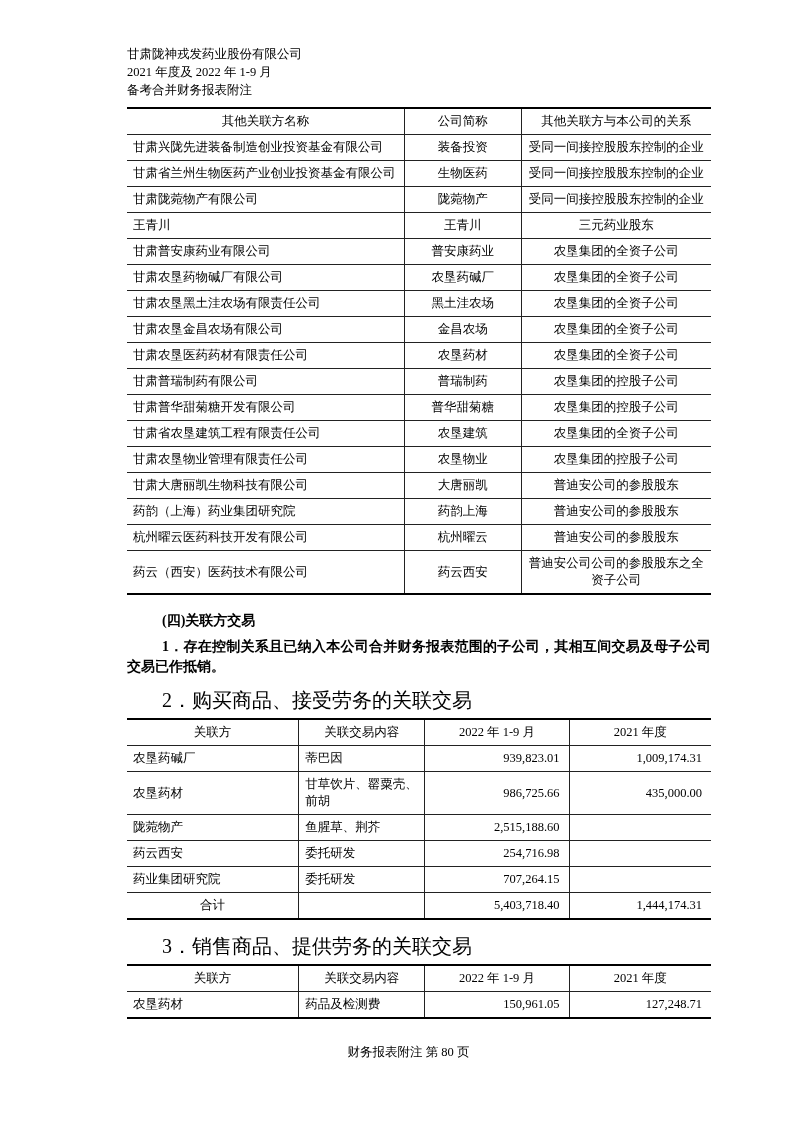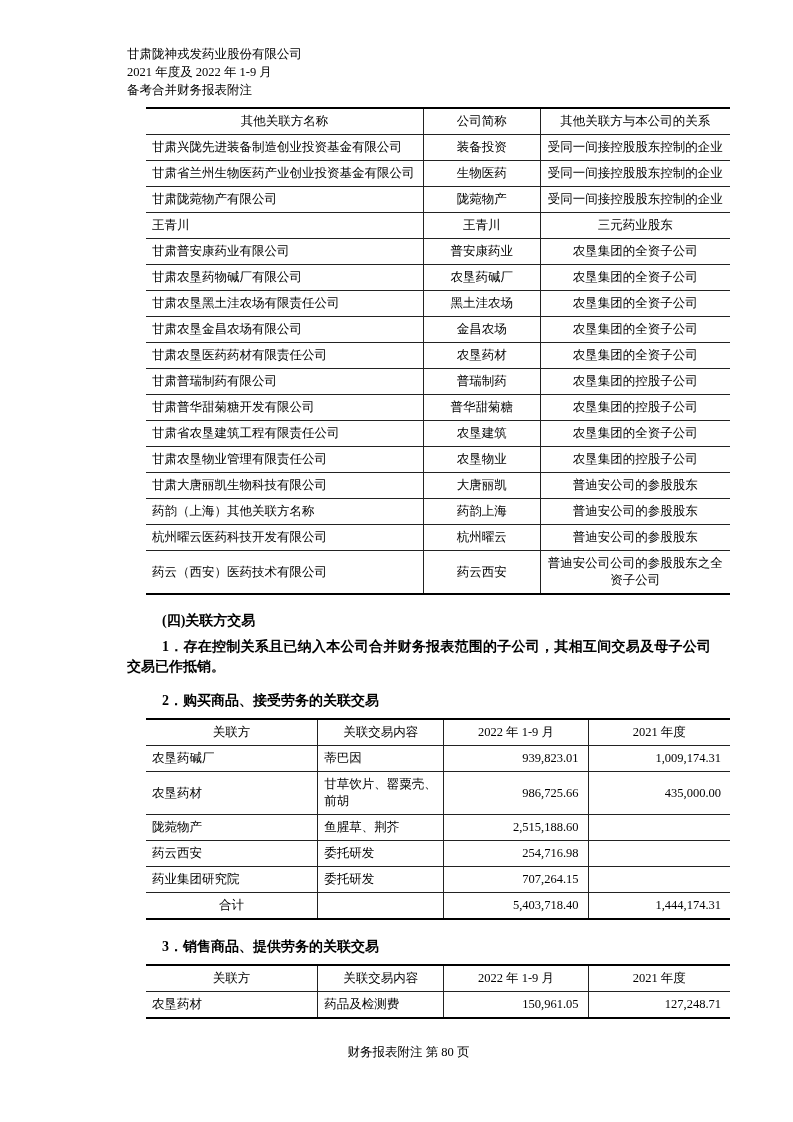--- a/index.html
+++ b/index.html
@@ -22,21 +22,21 @@
   .doc-header { font-size: 12.5px; line-height: 18px; }
   .doc-header div { white-space: nowrap; }
 
   table {
     width: 100%;
     border-collapse: collapse;
     font-size: 12.5px;
     color: #000;
     table-layout: fixed;
   }
-  .tbl { margin-top: 8px; border-top: 2.5px solid #000; border-bottom: 2.5px solid #000; margin-left: 19px; }
+  .tbl { margin-top: 8px; border-top: 2.5px solid #000; border-bottom: 2.5px solid #000; }
   th, td {
     padding: 4px 6px;
     line-height: 17px;
     border-bottom: 1px solid #222;
     font-weight: normal;
     vertical-align: middle;
     word-break: break-all;
   }
   th + th, td + td { border-left: 1px solid #222; }
   thead th { text-align: center; }
@@ -60,22 +60,22 @@
   .para {
     margin: 7px 0 0 0;
     font-weight: bold;
     font-size: 14px;
     line-height: 20px;
     text-indent: 35px;
     text-align: justify;
   }
   .sub-heading {
     margin: 14px 0 0 0;
-    font-weight: bold;
-    font-size: 14px;
+    font-weight: normal;
+    font-size: 20px;
     line-height: 19px;
     text-indent: 35px;
   }
   .sub-heading.s3 { margin-top: 17px; }
 
   .footer {
     position: absolute;
     left: 12px;
     top: 1044px;
     width: 100%;
@@ -189,21 +189,21 @@
             <td>农垦集团的控股子公司</td>
           </tr>
 
           <tr>
             <td>甘肃大唐丽凯生物科技有限公司</td>
             <td>大唐丽凯</td>
             <td>普迪安公司的参股股东</td>
           </tr>
 
           <tr>
-            <td>药韵（上海）其他关联方名称</td>
+            <td>药韵（上海）药业集团研究院</td>
             <td>药韵上海</td>
             <td>普迪安公司的参股股东</td>
           </tr>
 
           <tr>
             <td>杭州曜云医药科技开发有限公司</td>
             <td>杭州曜云</td>
             <td>普迪安公司的参股股东</td>
           </tr>
 

